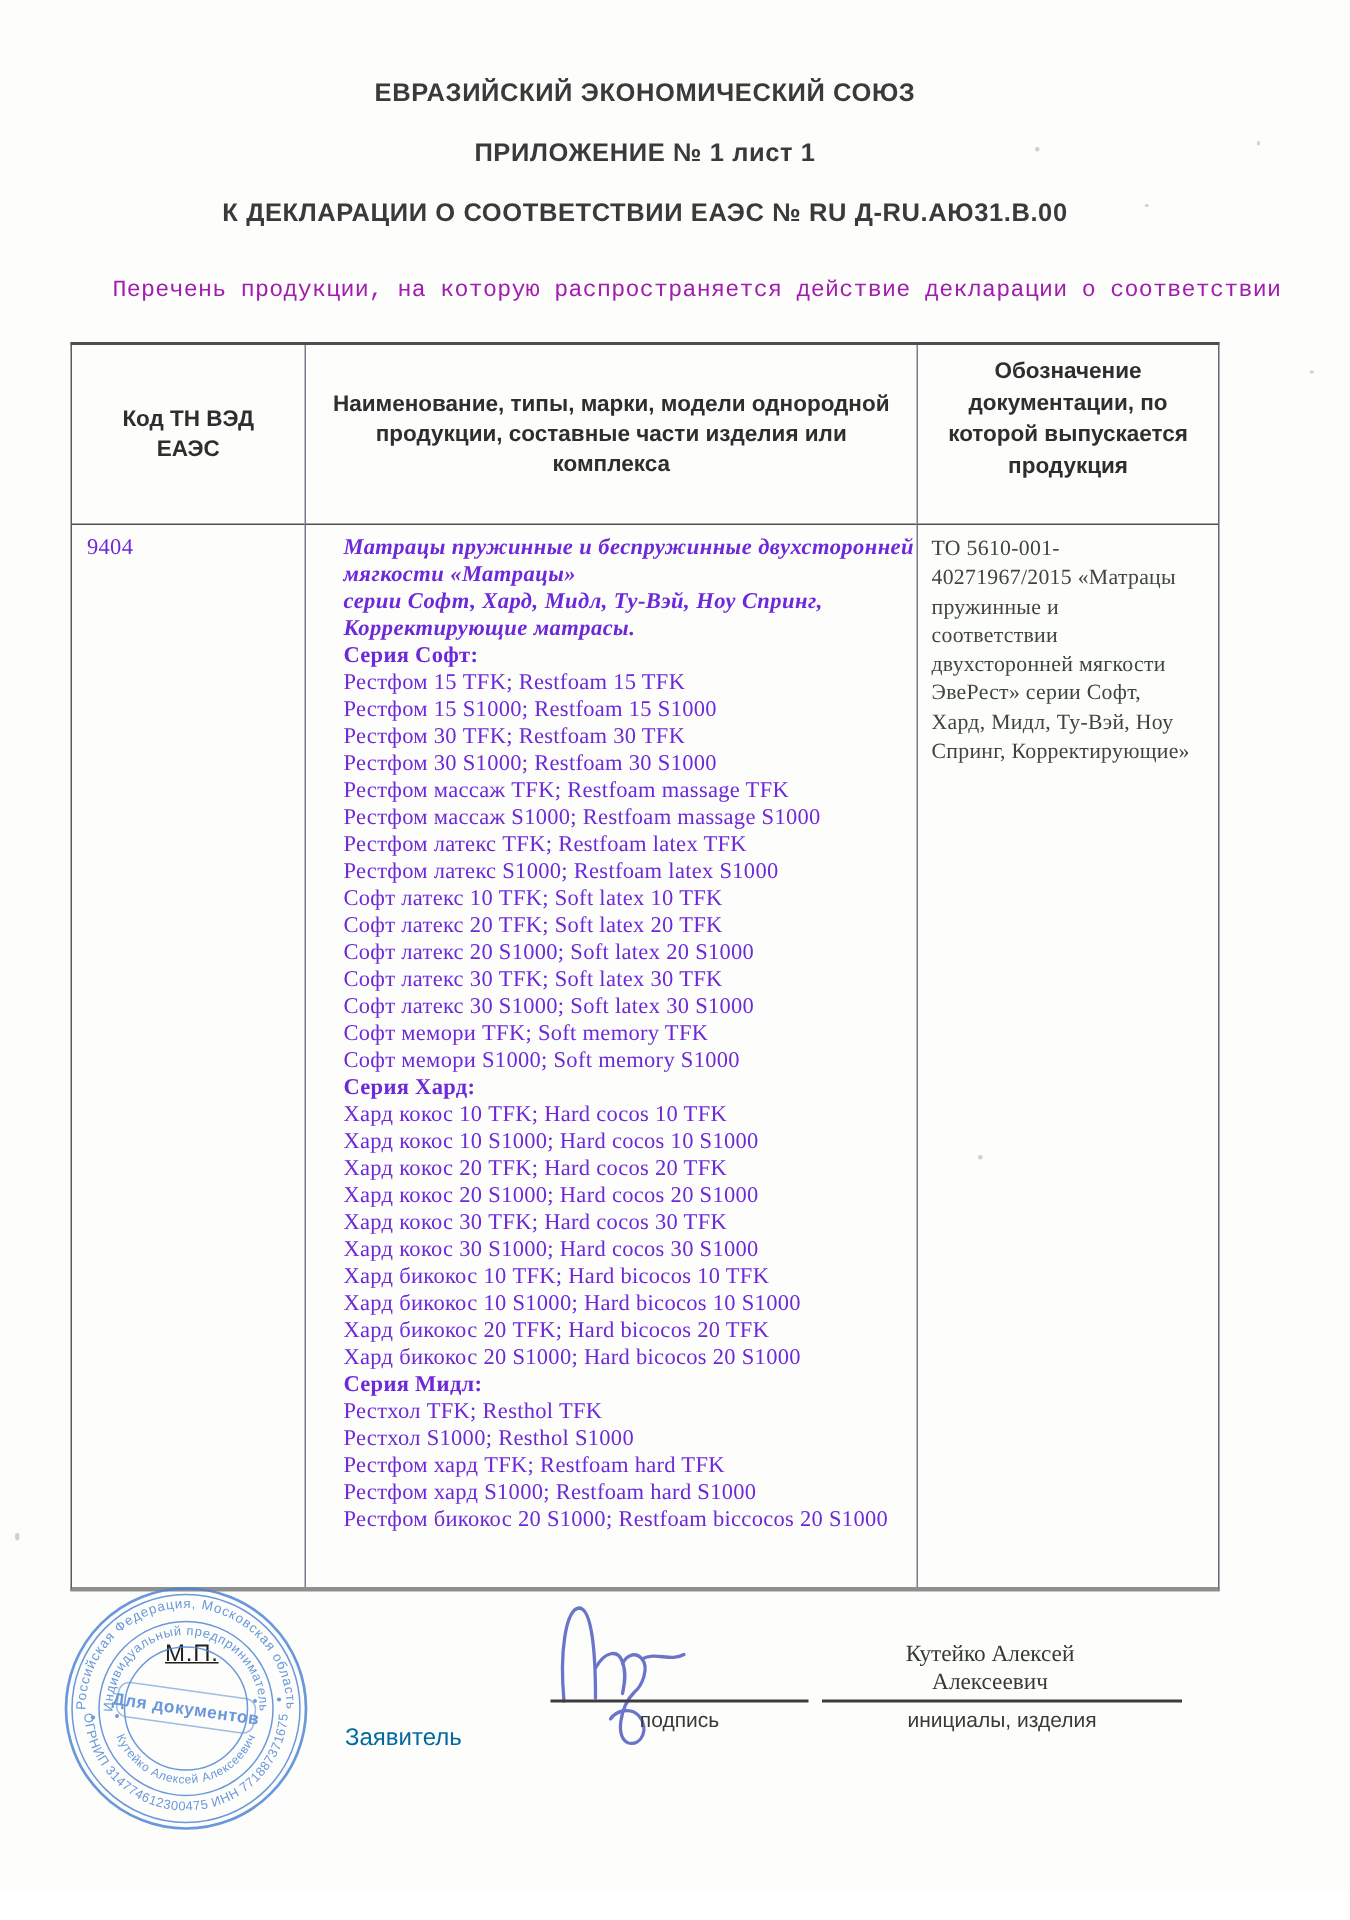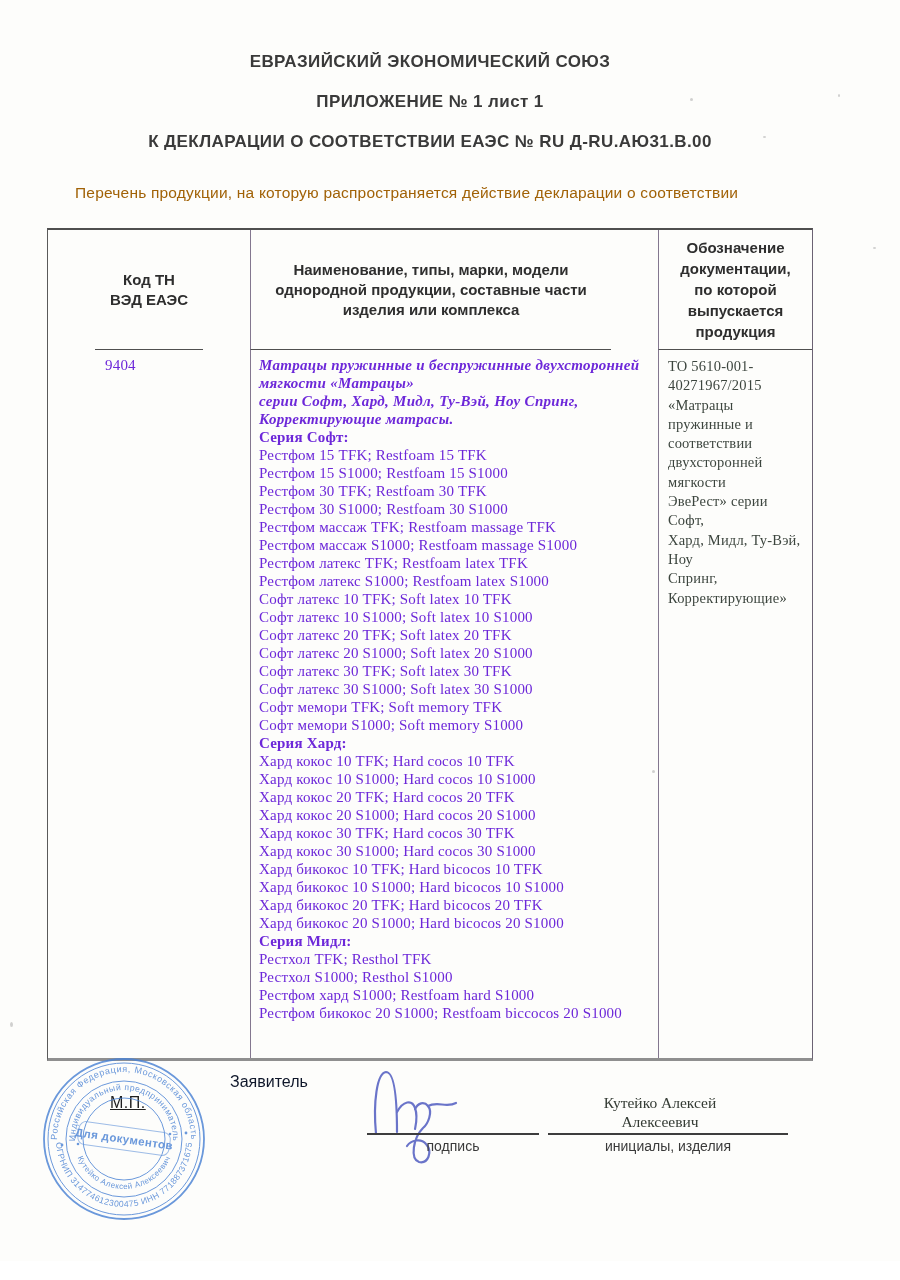--- a/index.html
+++ b/index.html
@@ -10,56 +10,56 @@
     color:#383838;
   }
   
   .title-line{
     position:absolute; left:0; width:860px; text-align:center;
     font-weight:bold; font-size:17px; letter-spacing:.4px; color:#3a3a3a;
     white-space:nowrap;
   }
   .t1{top:52px;} .t2{top:92px;} .t3{top:132px;}
   .subtitle{
-    position:absolute; left:75px; top:184px; font-size:15.5px; color:#a16207;
-    letter-spacing:.2px; white-space:nowrap;
+    position:absolute; left:75px; top:184px; font-size:15.5px; color:#a21caf;
+    letter-spacing:.2px; white-space:nowrap;font-family:Liberation Mono, monospace;
   }
   
   .doc-table{
     position:absolute; left:47px; top:228px; width:764px;
     display:grid;
     grid-template-columns:155px 408px 201px;
     grid-template-rows:120px 708px;
     border-top:2px solid #4f4f4f;
     border-left:1.5px solid #5a5a5a;
     border-right:1.5px solid #6b6273;
     border-bottom:3px solid #8f8f8f;
     background:#fdfdfb;
   }
-  .cell{box-sizing:border-box;margin-left:47px;}
+  .cell{box-sizing:border-box;}
   .hcell{
     display:flex; align-items:center; justify-content:center; text-align:center;
     font-weight:bold; font-size:15px; line-height:20px; color:#2e2e2e;
     padding:4px 12px; border-bottom:1.5px solid #4f4f4f;
   }
   .hcell.h3{align-items:flex-start; padding-top:7px; line-height:21px;}
   .vline{border-left:1.5px solid #83778f;}
   .bcell{
     font-family:"Liberation Serif", serif; color:#6d28d9;
     font-size:15px; line-height:18px; letter-spacing:.2px;
   }
   .code-cell{padding:6px 0 0 10px;}
-  .prod-cell{padding:6px 4px 0 8px;}
+  .prod-cell{padding:6px 4px 0 25px;}
   .prod-cell div{white-space:nowrap;}
   .prod-cell .bi{font-weight:bold; font-style:italic; letter-spacing:.3px;}
   .prod-cell .b{font-weight:bold;}
   .doc-cell{padding:7px 6px 0 9px; font-size:14.5px; line-height:19.3px; color:#3c453e;}
   
   .mp{position:absolute; left:110px; top:1094px; font-size:16px; color:#1f1f1f; letter-spacing:.5px;text-decoration:underline;}
-  .applicant{position:absolute; left:230px; top:1073px; font-size:16px; color:#0f172a;text-align:center;}
+  .applicant{position:absolute; left:230px; top:1150px; font-size:16px; color:#0369a1;text-align:center;}
   .sig-line{position:absolute; left:367px; top:1133px; width:172px; border-top:2px solid #3d3d3d;}
   .sig-caption{position:absolute; left:367px; top:1138px; width:172px; text-align:center; font-size:14px; color:#3a3a3a;}
   .name-block{
     position:absolute; left:540px; top:1093px; width:240px; text-align:center;
     font-family:"Liberation Serif", serif; font-size:15.5px; line-height:19px; color:#343b34;
   }
   .name-line{position:absolute; left:548px; top:1133px; width:240px; border-top:2px solid #3d3d3d;}
   .name-caption{position:absolute; left:548px; top:1138px; width:240px; text-align:center; font-size:14px; color:#3a3a3a;}
   .stamp-svg{position:absolute; left:40px; top:1055px; width:168px; height:168px; opacity:.82;}
   .signature-svg{position:absolute; left:352px; top:1064px; width:135px; height:118px; opacity:.9;}
@@ -91,41 +91,41 @@
         <div class="b">Серия Софт:</div>
         <div>Рестфом 15 TFK; Restfoam 15 TFK</div>
         <div>Рестфом 15 S1000; Restfoam 15 S1000</div>
         <div>Рестфом 30 TFK; Restfoam 30 TFK</div>
         <div>Рестфом 30 S1000; Restfoam 30 S1000</div>
         <div>Рестфом массаж TFK; Restfoam massage TFK</div>
         <div>Рестфом массаж S1000; Restfoam massage S1000</div>
         <div>Рестфом  латекс TFK; Restfoam latex TFK</div>
         <div>Рестфом  латекс S1000; Restfoam latex S1000</div>
         <div>Софт латекс 10 TFK; Soft latex 10 TFK</div>
-        <div>Софт латекс 10 S1000; Soft latex 10 S1000</div>
         <div>Софт латекс 20 TFK; Soft latex 20 TFK</div>
         <div>Софт латекс 20 S1000; Soft latex 20 S1000</div>
         <div>Софт латекс 30 TFK; Soft latex 30 TFK</div>
         <div>Софт латекс 30 S1000; Soft latex 30 S1000</div>
         <div>Софт мемори TFK; Soft memory TFK</div>
         <div>Софт мемори S1000; Soft memory S1000</div>
         <div class="b">Серия Хард:</div>
         <div>Хард кокос 10 TFK; Hard cocos 10 TFK</div>
         <div>Хард кокос 10 S1000; Hard cocos 10 S1000</div>
         <div>Хард кокос 20 TFK; Hard cocos 20 TFK</div>
         <div>Хард кокос 20 S1000; Hard cocos 20 S1000</div>
         <div>Хард кокос 30 TFK; Hard cocos 30 TFK</div>
         <div>Хард кокос 30 S1000; Hard cocos 30 S1000</div>
         <div>Хард бикокос 10 TFK; Hard bicocos 10 TFK</div>
         <div>Хард бикокос 10 S1000; Hard bicocos 10 S1000</div>
         <div>Хард бикокос 20 TFK; Hard bicocos 20 TFK</div>
         <div>Хард бикокос 20 S1000; Hard bicocos 20 S1000</div>
         <div class="b">Серия Мидл:</div>
         <div>Рестхол TFK; Resthol TFK</div>
         <div>Рестхол S1000; Resthol S1000</div>
+        <div>Рестфом хард TFK; Restfoam hard TFK</div>
         <div>Рестфом хард S1000; Restfoam hard S1000</div>
         <div>Рестфом бикокос 20 S1000; Restfoam biccocos 20 S1000</div>
       </div>
     <div class="cell bcell doc-cell vline">
 
     <div>ТО 5610-001-</div>
         <div>40271967/2015 «Матрацы</div>
         <div>пружинные и</div>
         <div>соответствии</div>
         <div>двухсторонней мягкости</div>

